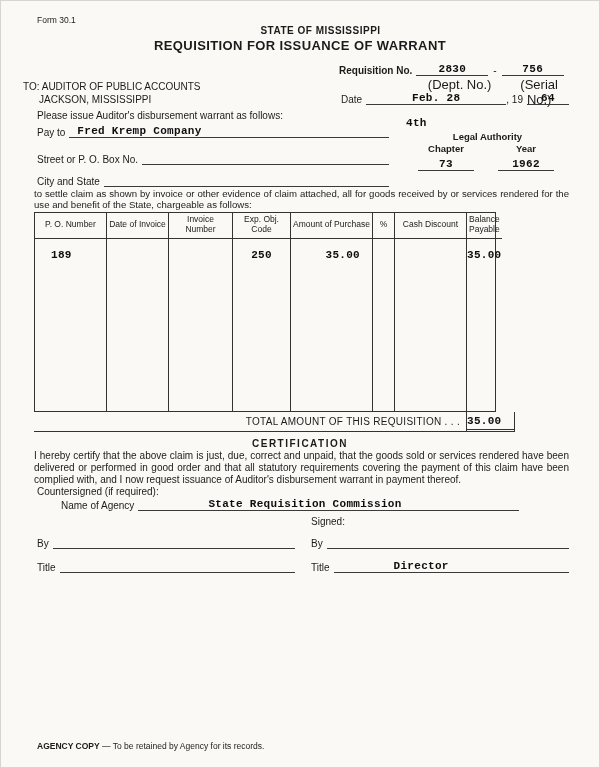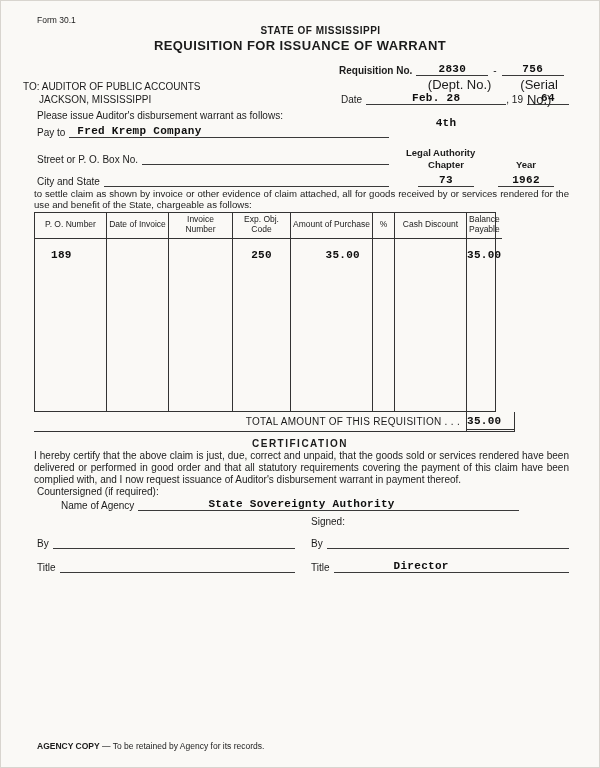--- a/index.html
+++ b/index.html
@@ -47,23 +47,23 @@
   .date-row { top:91px; left:340px; width:228px; }
   .date-row .dval { width:102px; text-align:center; }
   .date-row .y2 { flex:0 0 42px; text-align:center; }
 
   .please-line { top:109px; left:36px; }
 
   .payto-row { top:124px; left:36px; width:352px; }
   .payto-row .typed { padding-left:8px; }
 
   .right-panel { top:116px; left:405px; width:163px; font-size:9.5px; }
-  .rp-cols { display:flex; text-align:center; }
+  .rp-cols { display:flex; text-align:left; }
   .rp-c1 { width:80px; } .rp-c2 { width:80px; }
-  .rp-auth { text-align:left; margin-top:18px; font-weight:bold; }
+  .rp-auth { text-align:center; margin-top:2px; font-weight:bold; }
   .rp-labels { display:flex; text-align:center; margin-top:1px; }
   .rp-vals { display:flex; text-align:center; margin-top:4px; }
   .rp-vals .fill { display:inline-block; min-width:56px; }
 
   .street-row { top:151px; left:36px; width:352px; }
   .city-row  { top:173px; left:36px; width:352px;justify-content:flex-end; }
 
   .settle-par { top:187px; left:33px; width:535px; font-size:9.6px; line-height:1.18; text-align:justify; }
 
   
@@ -223,21 +223,21 @@
       <div class="total-lbl">TOTAL AMOUNT OF THIS REQUISITION . . .</div>
       <div class="total-val typed">35.00</div>
     </div>
   </div>
 
   <div class="abs center cert-heading bold">CERTIFICATION</div>
   <div class="abs cert-par">I hereby certify that the above claim is just, due, correct and unpaid, that the goods sold or services rendered have been delivered or performed in good order and that all statutory requirements covering the payment of this claim have been complied with, and I now request issuance of Auditor's disbursement warrant in payment thereof.</div>
 
   <div class="abs agency-row hrow">
     <span class="lbl">Name of Agency</span>
-    <span class="fill typed" style="flex:1">State Sovereignty Authority</span>
+    <span class="fill typed" style="flex:1">State Requisition Commission</span>
   </div>
 
   <div class="abs counter-lbl">Countersigned (if required):</div>
   <div class="abs signed-lbl">Signed:</div>
 
   <div class="abs by-left hrow">
     <span class="lbl">By</span>
     <span class="fill" style="flex:1"></span>
   </div>
   <div class="abs by-right hrow">

